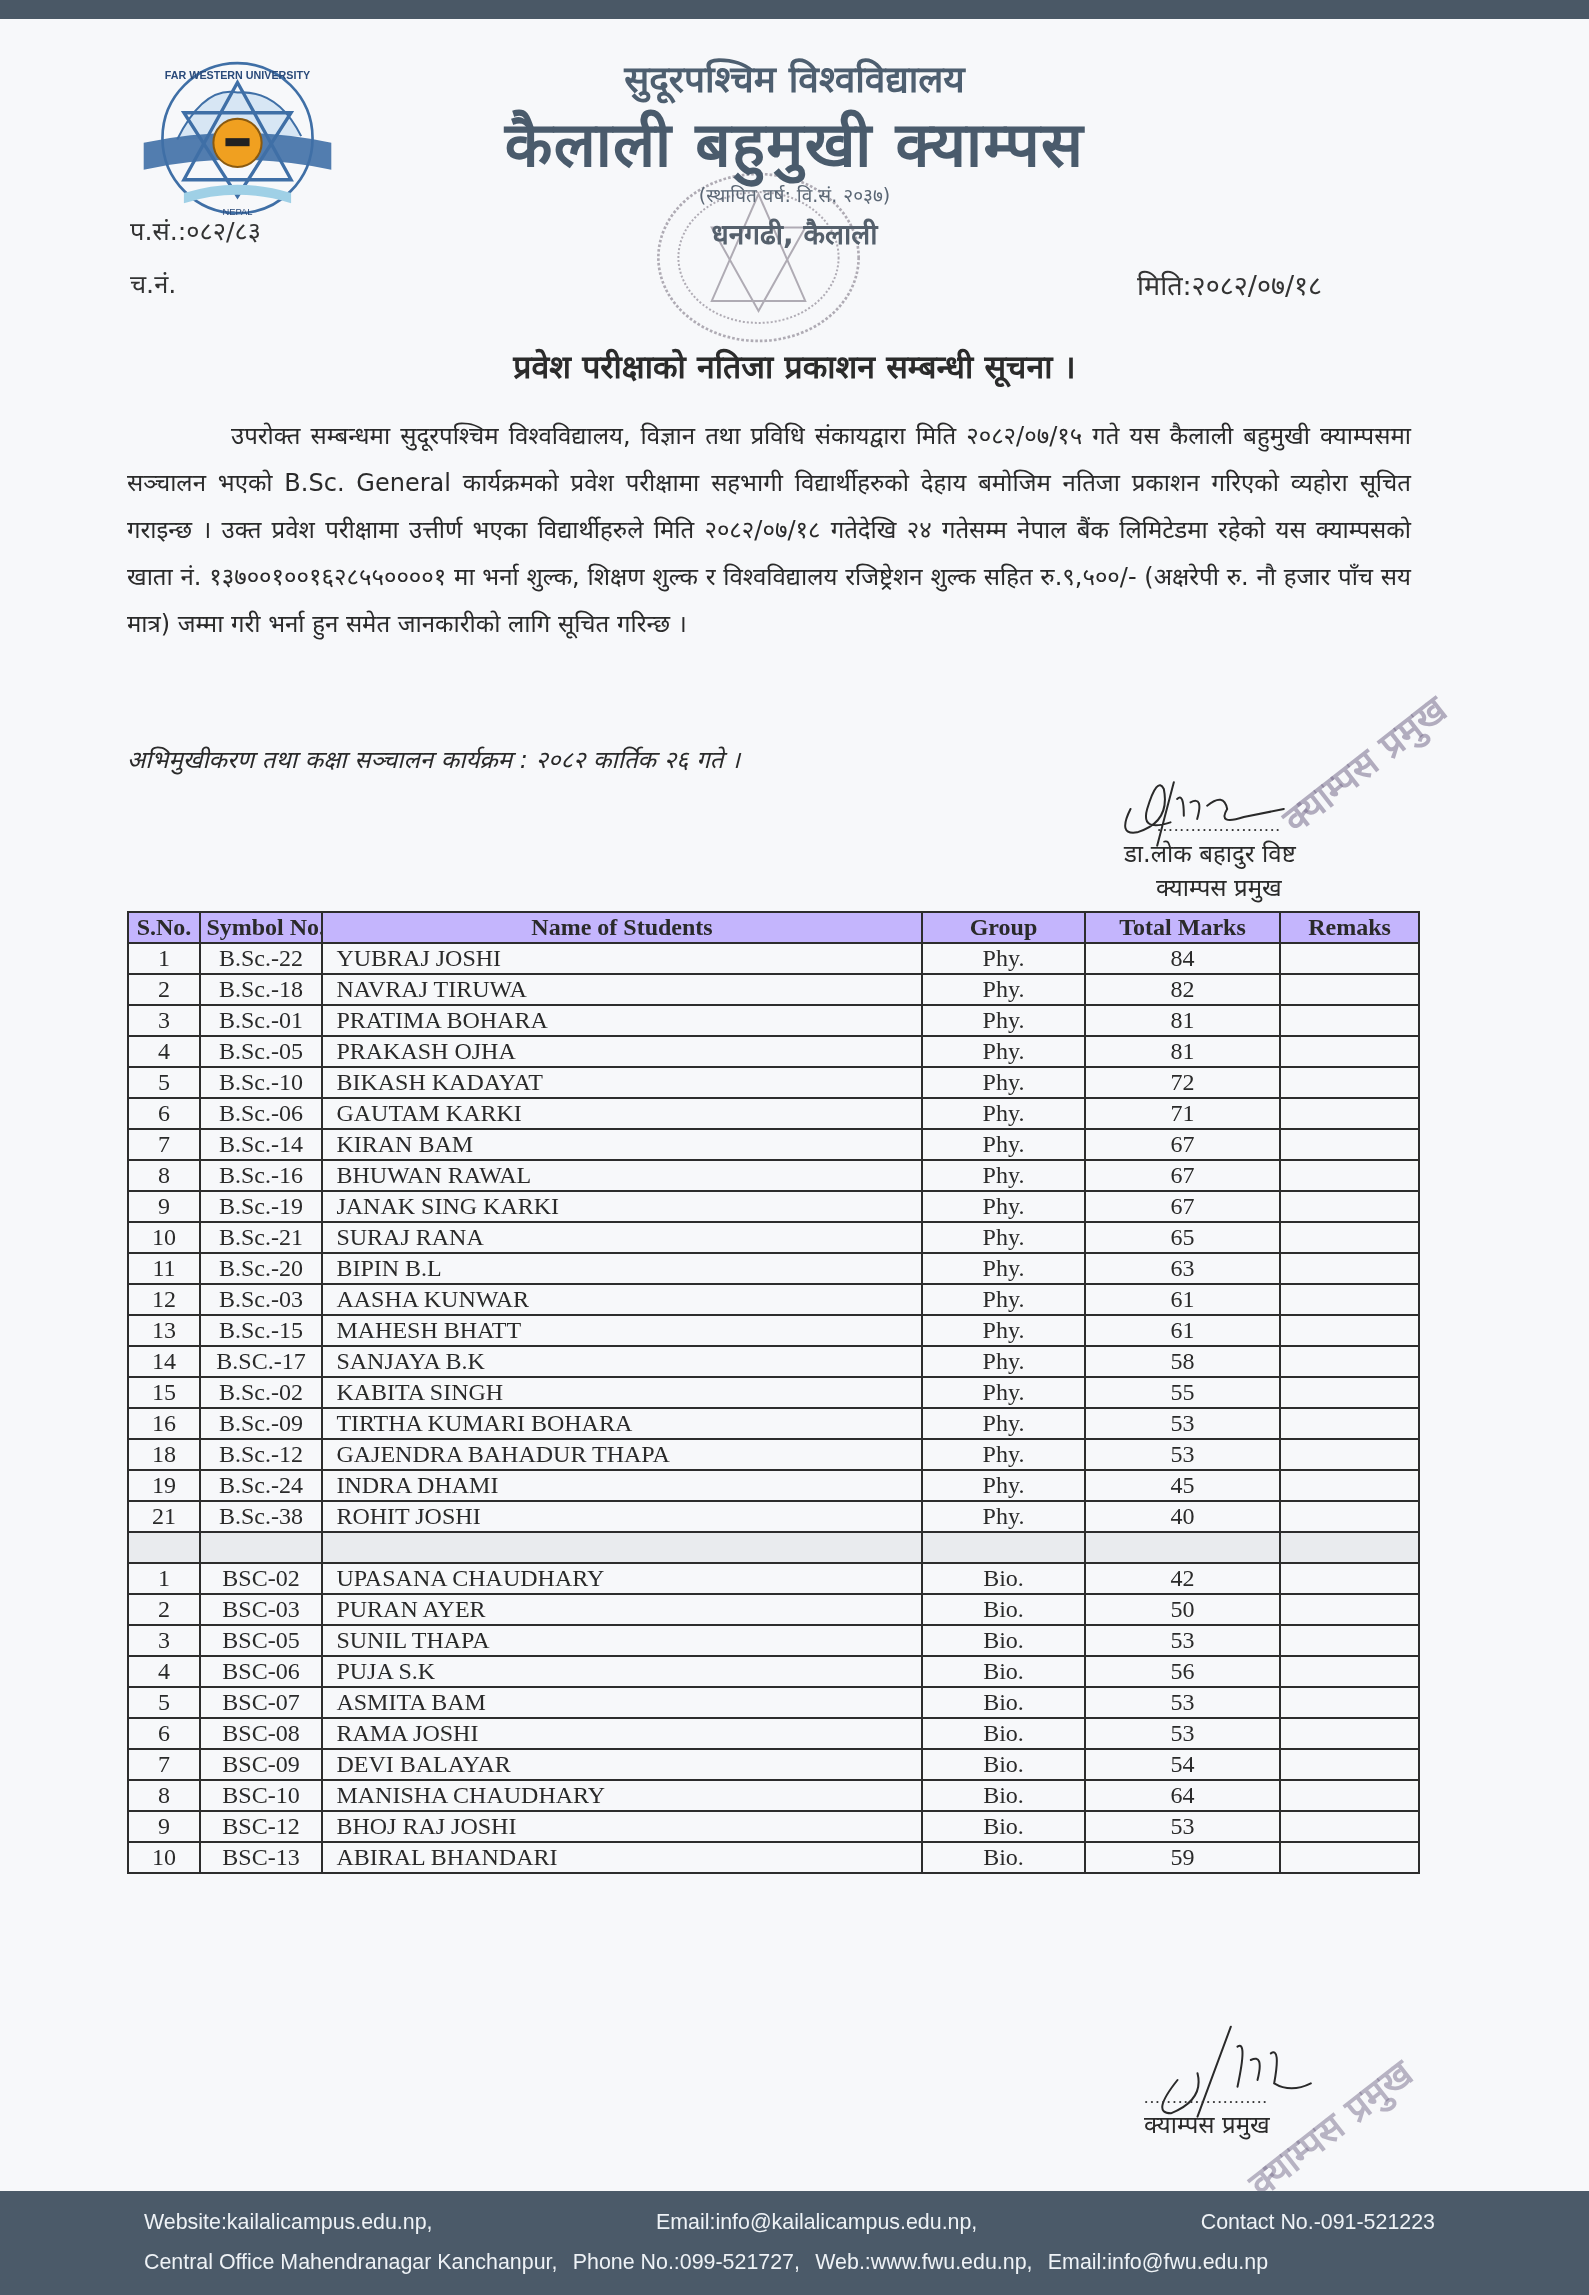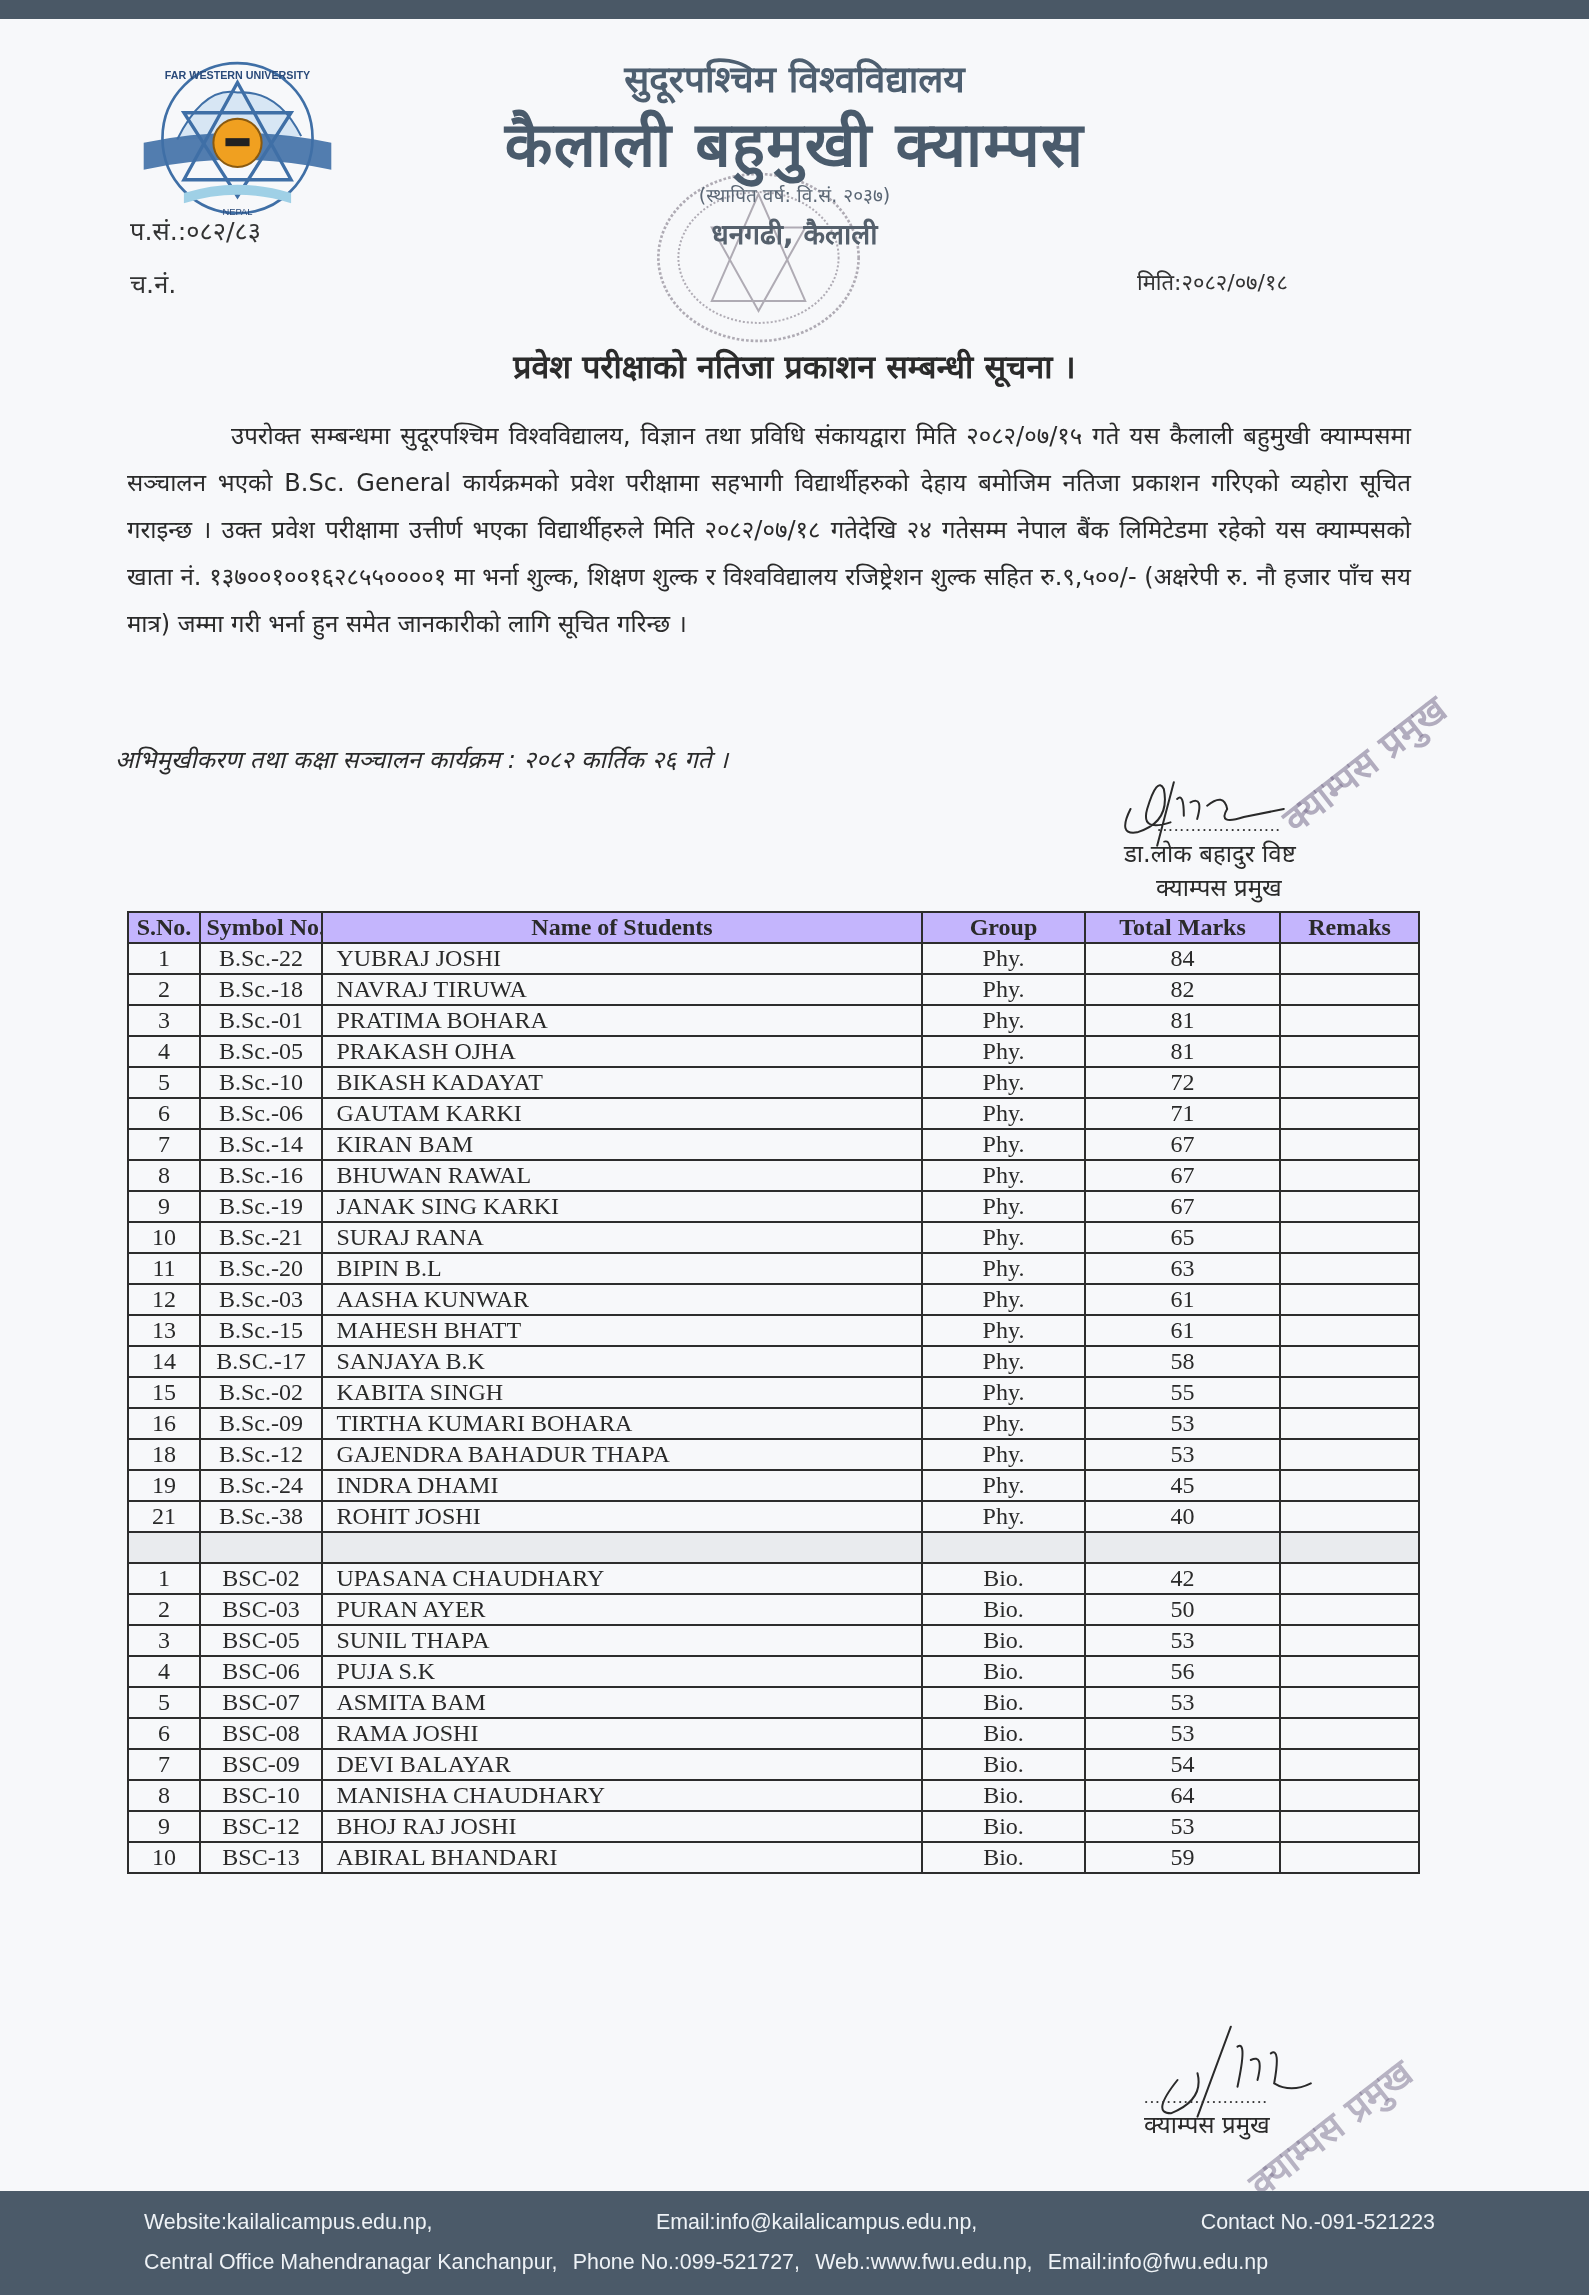--- a/index.html
+++ b/index.html
@@ -20,30 +20,30 @@
 
   .logo { position:absolute; left:137px; top:59px; width:201px; height:161px; }
   .uni-name { position:absolute; left:0; width:1589px; top:52px; text-align:center; font-family:"DejaVu Sans", sans-serif; font-weight:bold; font-size:37px; color:#4e5f70; }
   .campus-name { position:absolute; left:0; width:1589px; top:100px; text-align:center; font-family:"DejaVu Sans", sans-serif; font-weight:bold; font-size:62px; color:#4a5b6c; letter-spacing:1.3px; }
   .established { position:absolute; left:0; width:1589px; top:182px; text-align:center; font-family:"DejaVu Sans", sans-serif; font-size:19px; color:#5a6674; }
   .location { position:absolute; left:0; width:1589px; top:214px; text-align:center; font-family:"DejaVu Sans", sans-serif; font-weight:bold; font-size:28px; color:#55606c; }
   .stamp-seal { position:absolute; left:635px; top:167px; width:247px; height:181px; opacity:0.45; }
 
   .ref-no { position:absolute; left:130px; top:213px; font-family:"DejaVu Sans", sans-serif; font-size:25.4px; color:#333; }
   .cha-no { position:absolute; left:130px; top:266px; font-family:"DejaVu Sans", sans-serif; font-size:25.4px; color:#333; }
-  .date { position:absolute; left:1137px; top:266px; font-family:"DejaVu Sans", sans-serif; font-size:22px; color:#333; }
+  .date { position:absolute; left:1137px; top:266px; font-family:"DejaVu Sans", sans-serif; font-size:27px; color:#333; }
 
   .notice-title { position:absolute; left:0; width:1589px; top:344px; text-align:center; font-family:"DejaVu Sans", sans-serif; font-weight:bold; font-size:32px; color:#2b2b2b; }
 
   .body-para {
     position:absolute; left:127px; top:413px; width:1284px;
     font-family:"DejaVu Sans", sans-serif; font-size:24px; line-height:47px; color:#2a2a2a;
     text-align:justify; text-indent:104px;
   }
-  .orientation { position:absolute; left:115px; top:742px; font-family:"DejaVu Sans", sans-serif; font-style:italic; font-size:24px; color:#2a2a2a; }
+  .orientation { position:absolute; left:127px; top:742px; font-family:"DejaVu Sans", sans-serif; font-style:italic; font-size:24px; color:#2a2a2a; }
 
   .signature1 { position:absolute; left:1110px; top:769px; width:201px; height:80px; }
   .sig-dots { position:absolute; left:1157px; top:815px; font-size:17.4px; letter-spacing:1.3px; color:#333; }
   .signer-name { position:absolute; left:1124px; top:836px; font-family:"DejaVu Sans", sans-serif; font-size:24px; color:#2a2a2a; }
   .signer-title { position:absolute; left:1156px; top:870px; font-family:"DejaVu Sans", sans-serif; font-size:24px; color:#2a2a2a; }
   .stamp-text1 { position:absolute; left:1271px; top:803px; font-family:"DejaVu Sans", sans-serif; font-weight:bold; font-size:37px; color:rgba(120,110,140,0.55); transform:rotate(-38deg); transform-origin:left top; white-space:nowrap; }
 
   table.results {
     position:absolute; left:127px; top:911px; width:1291px;
     border-collapse:collapse; table-layout:fixed;

